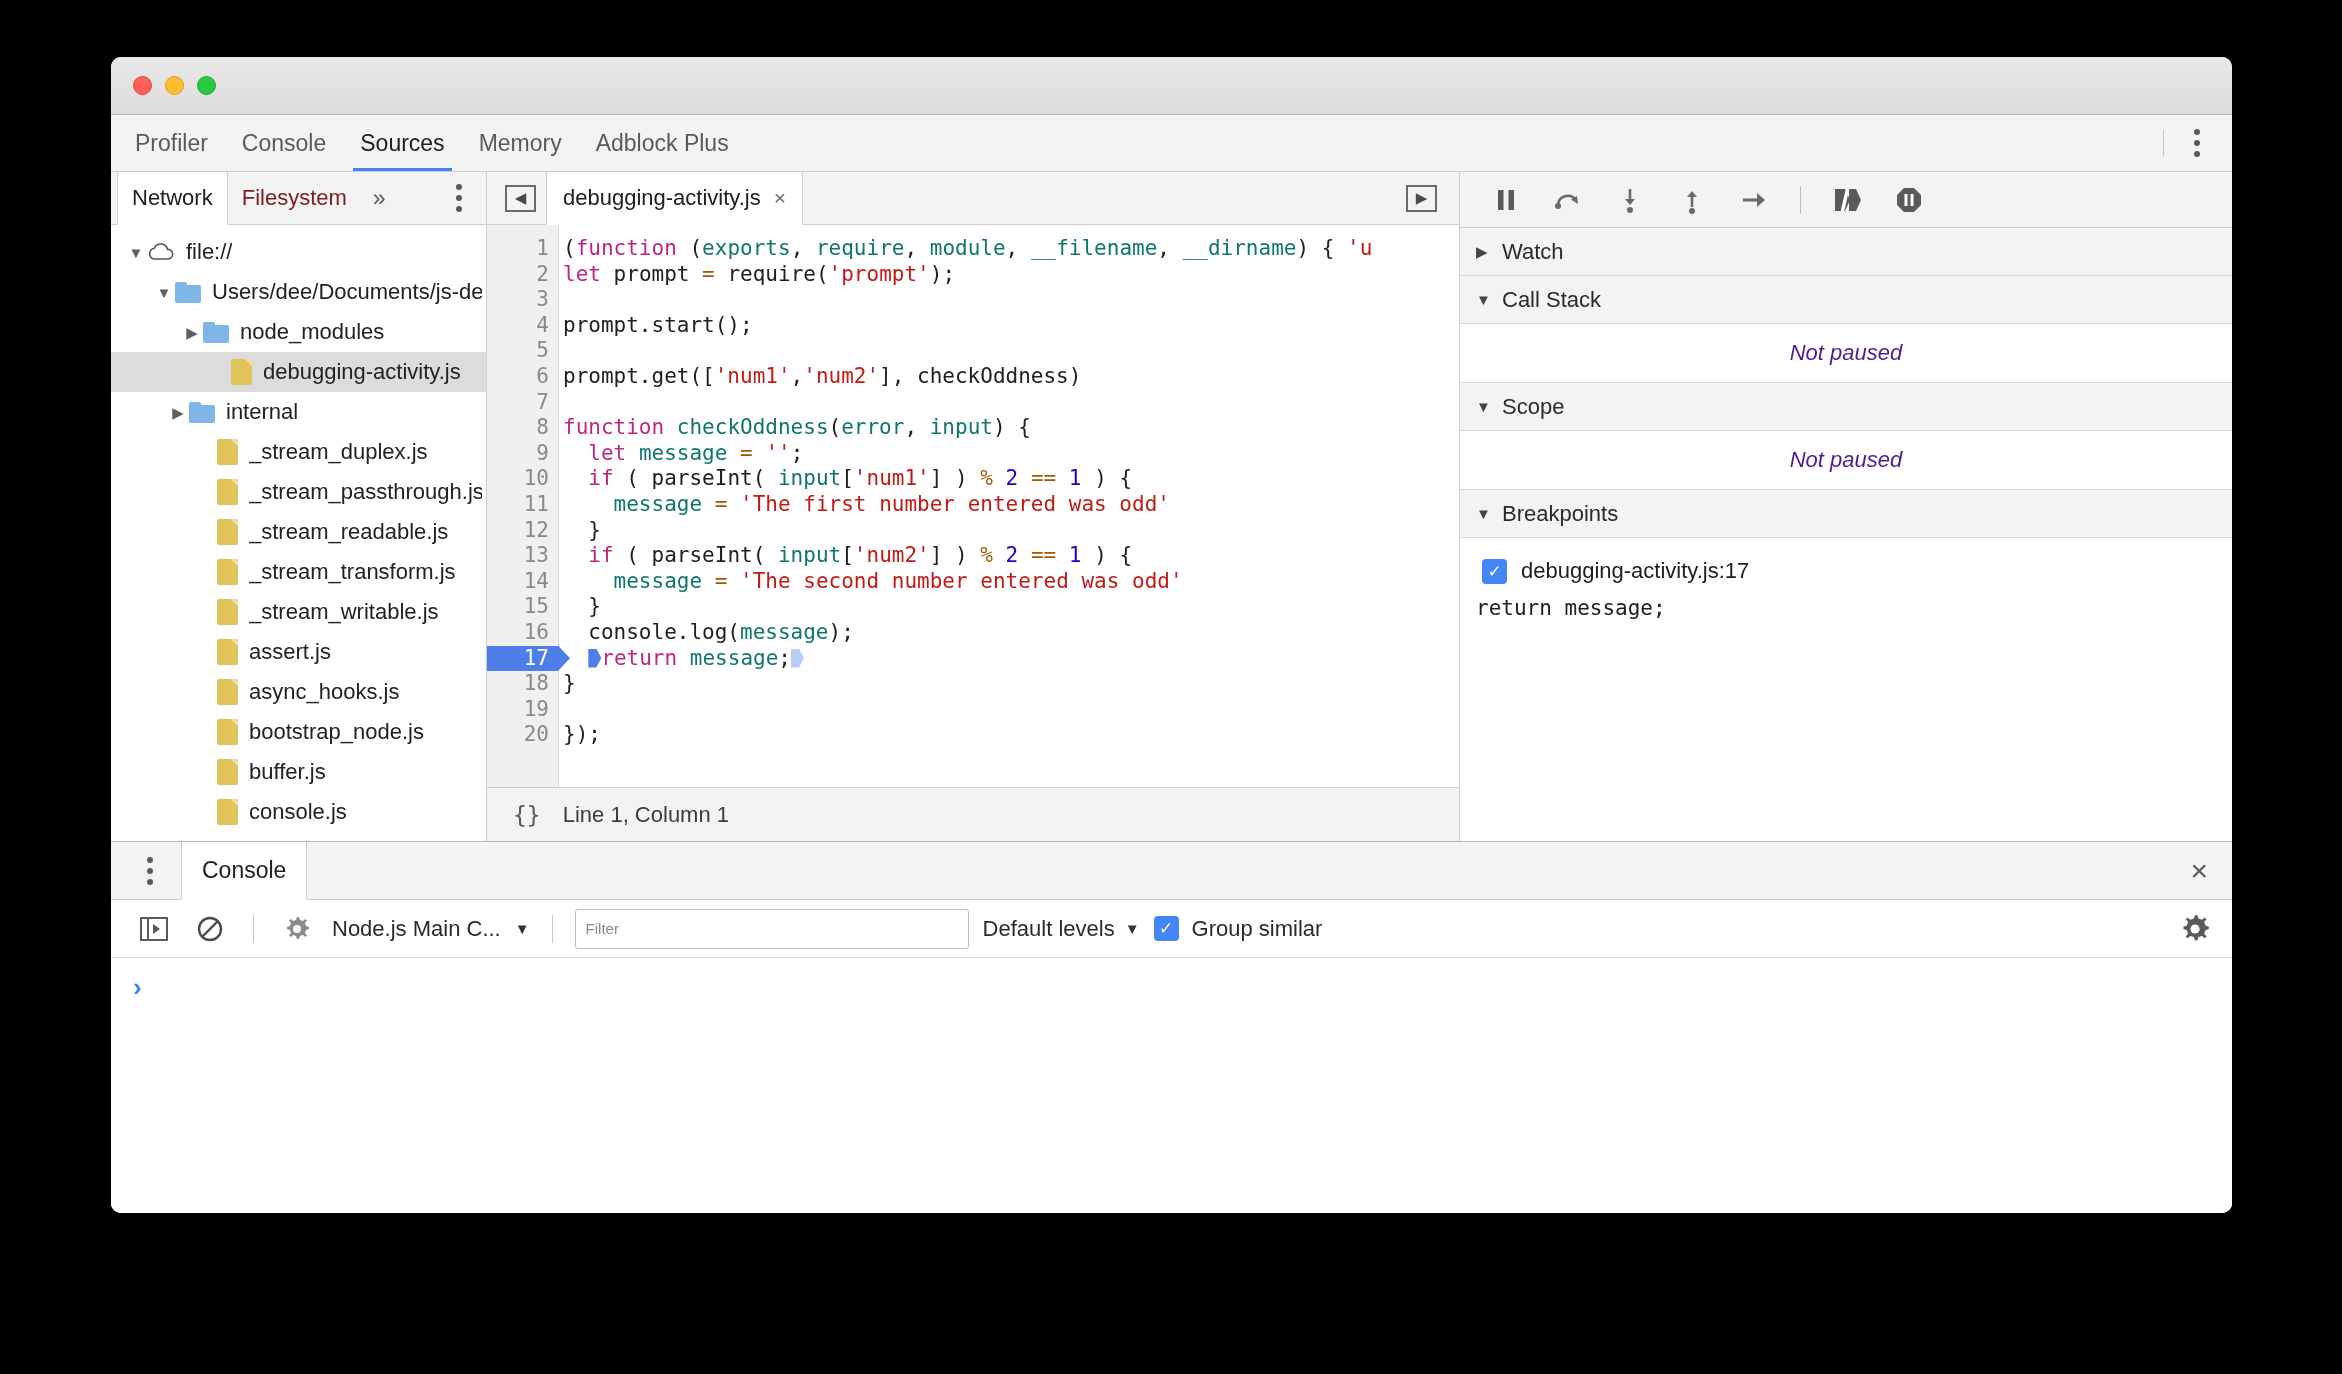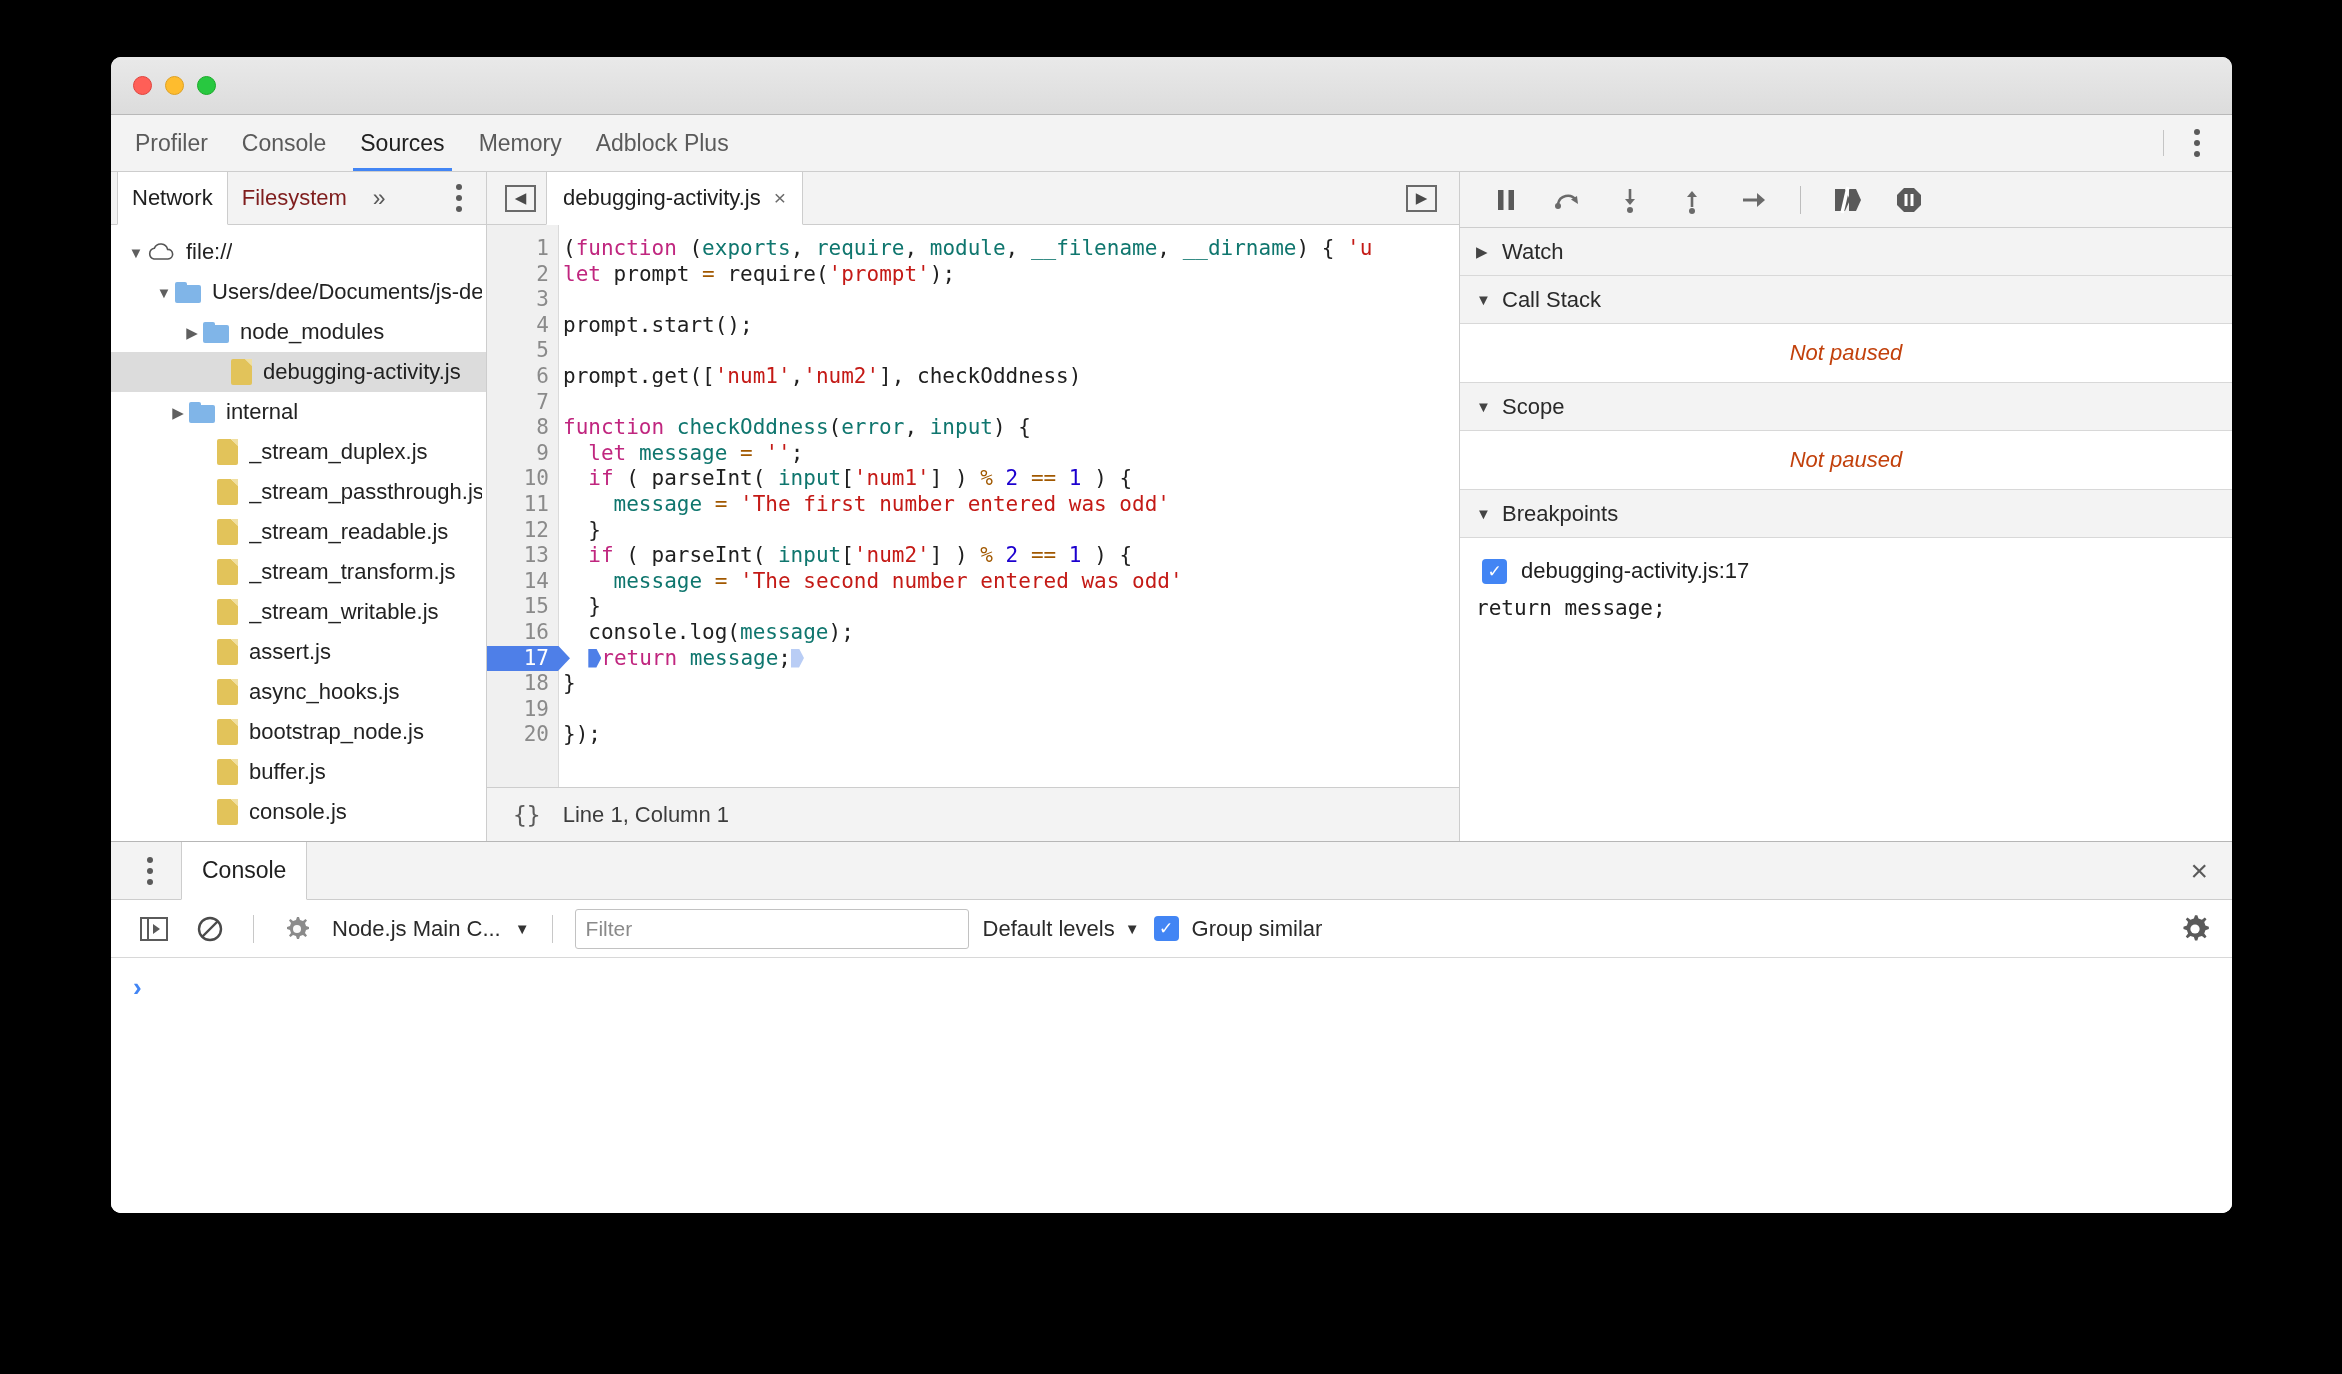--- a/index.html
+++ b/index.html
@@ -315,21 +315,21 @@
     font-size: 22px; color: #2a2a2a;
   }
   .caret { font-size: 15px; color: #444; width: 14px; }
   .sec-body {
     background: #fff;
     border-bottom: 1px solid #d8d8d8;
     padding: 16px 0;
     text-align: center;
     font-style: italic;
     font-size: 22px;
-    color: #c2410c;
+    color: #4c1d95;
   }
   .bp-list { background: #fff; padding: 14px 0 0 0; flex: 1 1 auto; min-height: 0; }
   .bp-item { display: flex; align-items: center; gap: 14px; padding-left: 22px; height: 38px; }
   .cb {
     width: 25px; height: 25px; border-radius: 4px;
     background: #4285f4;
     display: flex; align-items: center; justify-content: center;
     color: #fff; font-size: 17px; line-height: 1;
   }
   .bp-name { font-size: 22px; color: #202020; }
@@ -373,21 +373,21 @@
     display: flex; align-items: center;
     gap: 14px; padding: 0 22px;
   }
   .ct-btn { width: 42px; height: 40px; display: flex; align-items: center; justify-content: center; }
   .ct-sep { width: 1px; height: 28px; background: #c8c8c8; margin: 0 8px; }
   .ctx-label { font-size: 22px; color: #2a2a2a; }
   .filter-input {
     width: 394px; height: 40px;
     border: 1px solid #c2c2c2;
     border-radius: 3px;
-    font-size: 21px;
+    font-size: 15px;
     padding: 0 10px;
     color: #202020;
     font-family: "Liberation Sans", sans-serif;
     background: #fff;
   }
   .filter-input::placeholder { color: #8a8a8a; }
   .levels { display: flex; align-items: center; gap: 10px; font-size: 22px; color: #2a2a2a; }
   .tri { font-size: 15px; color: #333; }
   .grp { display: flex; align-items: center; gap: 13px; font-size: 22px; color: #2a2a2a; }
   .console-gear { margin-left: auto; display: flex; align-items: center; }

